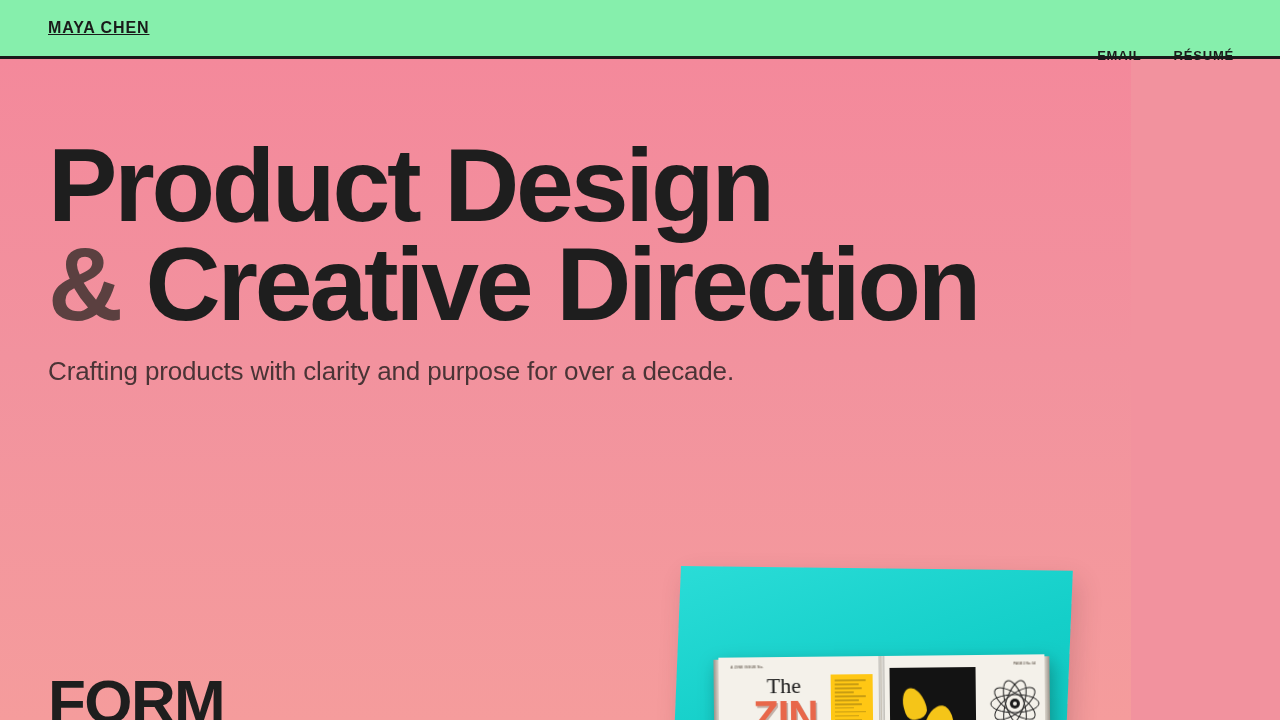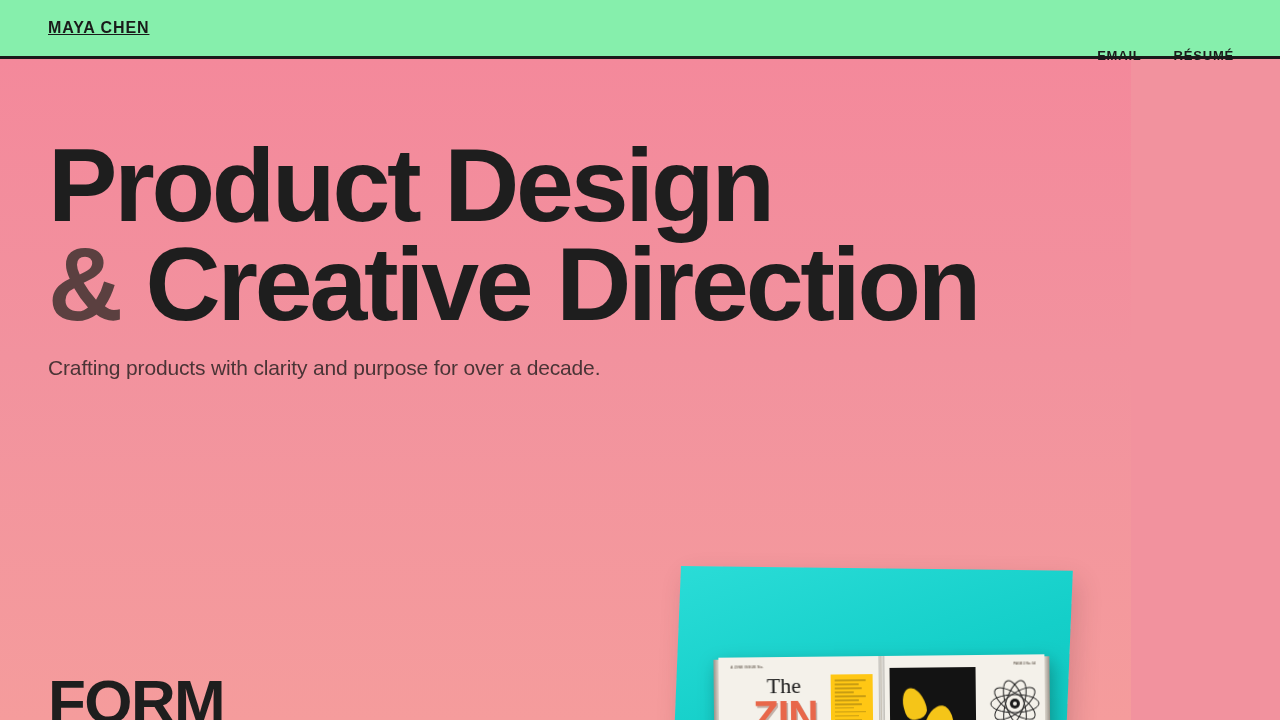--- a/index.html
+++ b/index.html
@@ -53,21 +53,21 @@
     font-size:104px; line-height:0.95;
     font-weight:bold; letter-spacing:-3.2px;
     white-space:nowrap;
   }
   #headline .hl-line { display:block; }
   #ampersand { color:#5B4040; }
 
   #hero-subtitle {
     position:absolute; left:48px; top:293px;
     color:#4A3436;
-    font-size:21px; line-height:1.52;
+    font-size:26px; line-height:1.52;
     font-weight:400; letter-spacing:-0.15px;
   }
   #hero-subtitle span { display:block; white-space:nowrap; }
 
   #section-kicker {
     position:absolute; left:48px; top:612px;
     color:#1E1E1E;
     font-size:62px; font-weight:bold;
     letter-spacing:-1.6px; line-height:1;
     white-space:nowrap;

